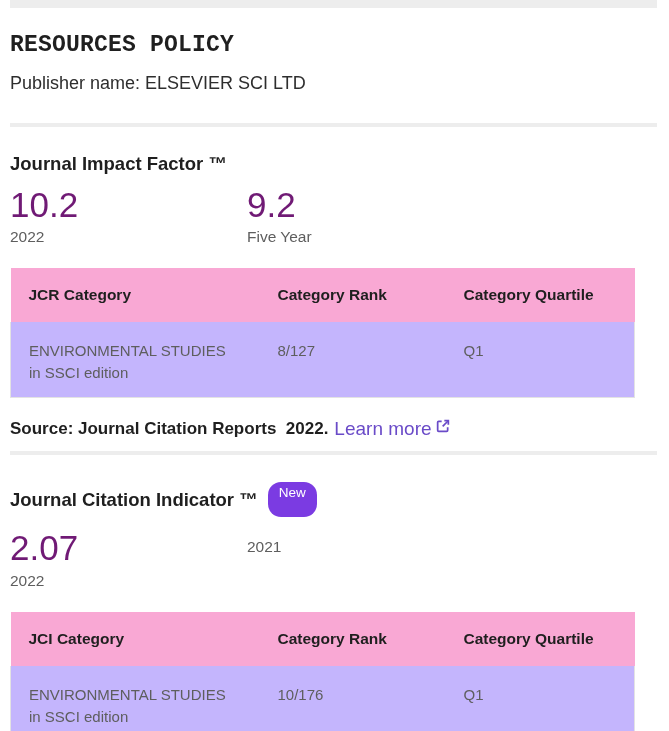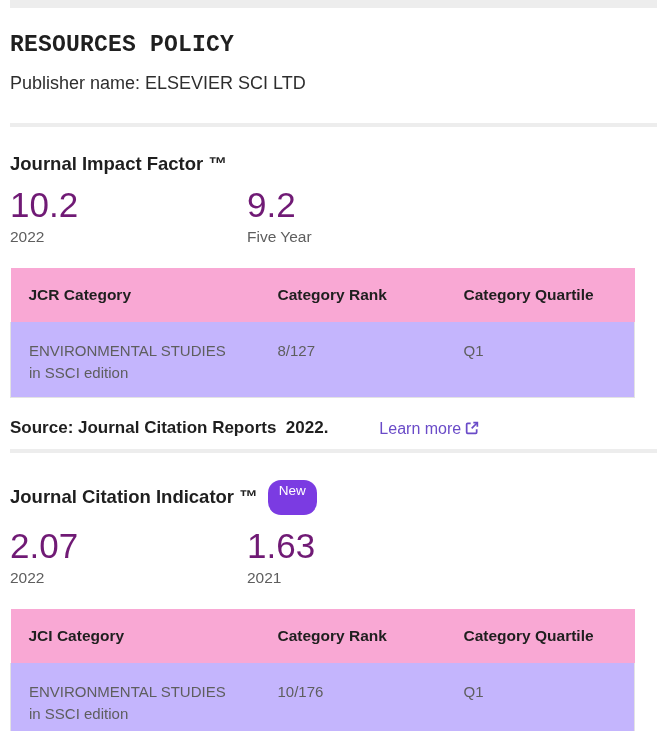--- a/index.html
+++ b/index.html
@@ -36,25 +36,25 @@
     padding:18px 18px;
   }
   .data-table td{
     padding:20px 18px 16px;font-size:15px;color:#5e5e5e;vertical-align:top;
     border-bottom:1px solid #e3e3e3;background:#c4b5fd;
   }
   .data-table td:first-child{border-left:1px solid #e3e3e3;}
   .data-table td:last-child{border-right:1px solid #e3e3e3;}
   .edition{margin-top:5px;}
 
-  .source-row{margin:20px 0 0;font-size:17px;line-height:1.2;display:flex;align-items:center;gap:45px;}
+  .source-row{margin:20px 0 0;font-size:17px;line-height:1.2;display:flex;align-items:center;}
   .source-text{font-weight:700;color:#1f1f1f;white-space:pre-wrap;}
   .learn-more{
     color:#6a4bc8;margin-left:6px;text-decoration:none;cursor:pointer;
-    display:inline-flex;align-items:center;font-size:16px;
+    display:inline-flex;font-size:19px;
   }
   .ext-icon{width:16px;height:16px;margin-left:3px;flex:0 0 auto;}
 </style>
 </head>
 <body>
 
 <div class="top-strip"></div>
 
 <main class="content">
 
@@ -124,21 +124,20 @@
       <span>Journal Citation Indicator ™</span>
       <span class="badge">New</span>
     </h2>
 
     <div class="metrics">
       <div class="metric">
         <div class="metric-value">2.07</div>
         <div class="metric-label">2022</div>
       </div>
       <div class="metric">
-        <div class="metric-value">1.63</div>
         <div class="metric-label">2021</div>
       </div>
     </div>
 
     <table class="data-table">
       <colgroup>
           <col style="width:249px">
           <col style="width:186px">
           <col style="width:189px">
         </colgroup>

